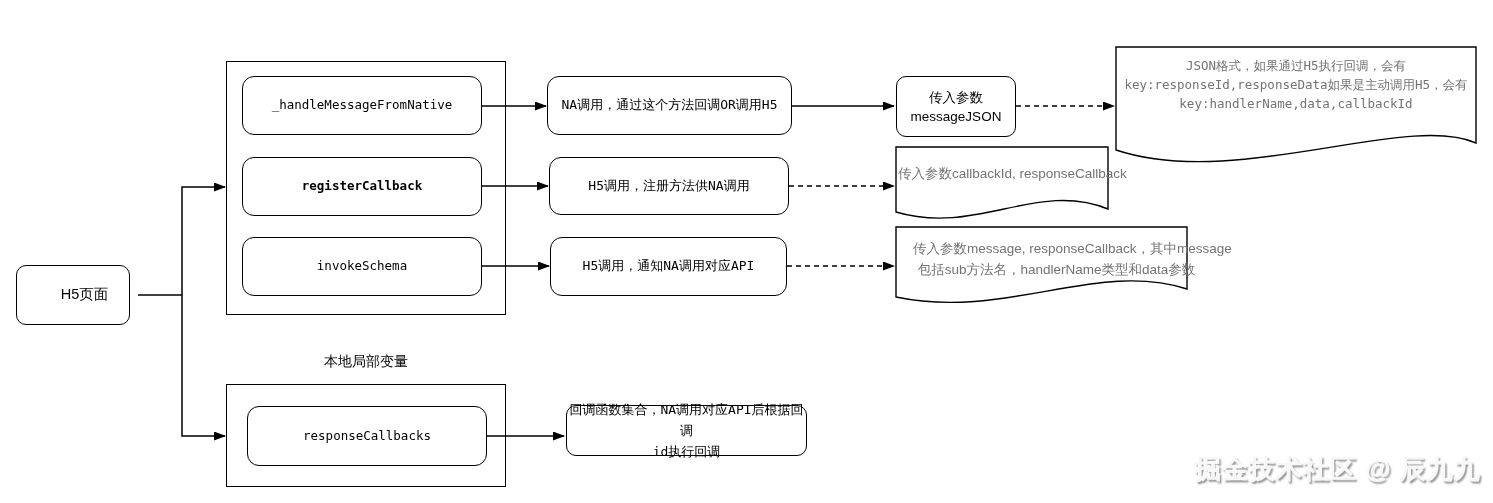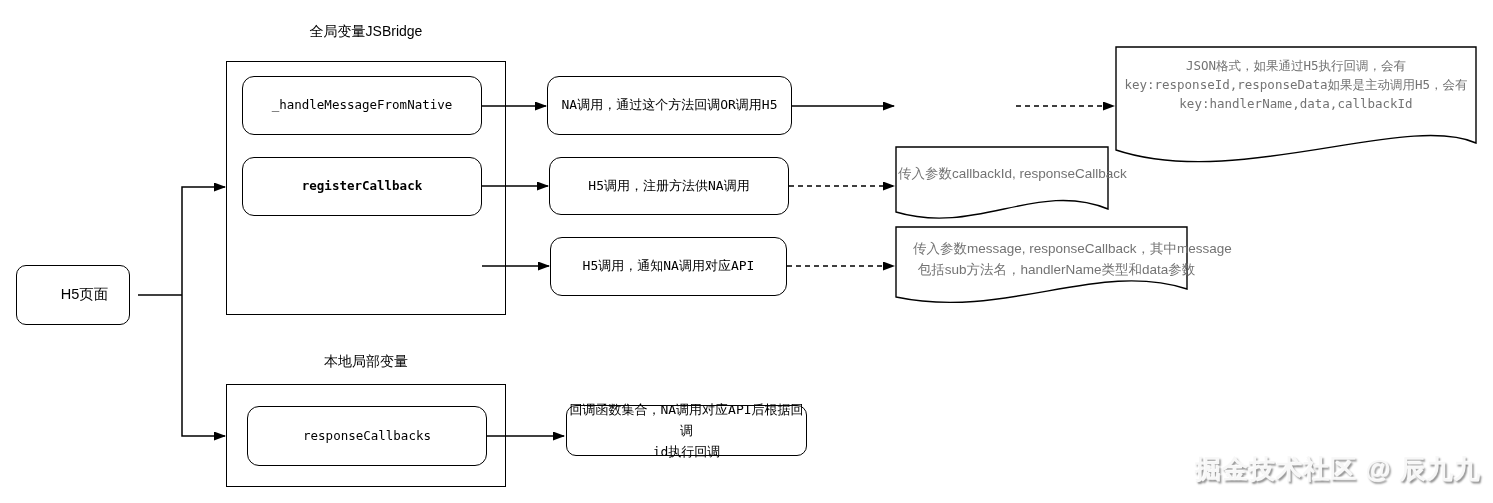--- a/index.html
+++ b/index.html
@@ -91,47 +91,53 @@
     <path class="edge" d="M482,106 L546,106" marker-end="url(#arw)"></path>
     <path class="edge" d="M482,186 L548,186" marker-end="url(#arw)"></path>
     <path class="edge" d="M482,266 L549,266" marker-end="url(#arw)"></path>
     <path class="edge" d="M792,106 L894,106" marker-end="url(#arw)"></path>
     <path class="edge dashed" d="M789,186 L894,186" marker-end="url(#arw)"></path>
     <path class="edge dashed" d="M787,266 L894,266" marker-end="url(#arw)"></path>
     <path class="edge dashed" d="M1016,106 L1114,106" marker-end="url(#arw)"></path>
     <path class="edge" d="M487,436 L564,436" marker-end="url(#arw)"></path>
   </svg>
 
-  <div class="grouplabel" id="global-label">全局变量JSBridge</div>
   <div class="grouplabel" id="local-label">本地局部变量</div>
 
   <div class="node container" id="global-container"></div>
   <div class="node container" id="local-container"></div>
 
   <div class="node rounded-sm sans" id="h5-page">
     <span>H5页面</span>
   </div>
 
   <div class="node rounded mono" id="handle-message">
     <span>_handleMessageFromNative</span>
   </div>
   <div class="node rounded mono" id="register-callback">
     <span>registerCallback</span>
   </div>
+  <div class="node rounded mono" id="invoke-schema">
+    <span>invokeSchema</span>
+  </div>
 
   <div class="node rounded mix" id="desc-handle">
     <span>NA调用，通过这个方法回调OR调用H5</span>
   </div>
   <div class="node rounded mix" id="desc-register">
     <span>H5调用，注册方法供NA调用</span>
   </div>
   <div class="node rounded mix" id="desc-invoke">
     <span>H5调用，通知NA调用对应API</span>
   </div>
 
+  <div class="node rounded-sm sans" id="param-message-json">
+    <span>传入参数</span>
+    <span>messageJSON</span>
+  </div>
 
   <div class="node rounded mono" id="response-callbacks">
     <span>responseCallbacks</span>
   </div>
 
   <div class="node rounded-sm mix" id="desc-response-callbacks">
     <span>回调函数集合，NA调用对应API后根据回调</span>
     <span>id执行回调</span>
   </div>
 

